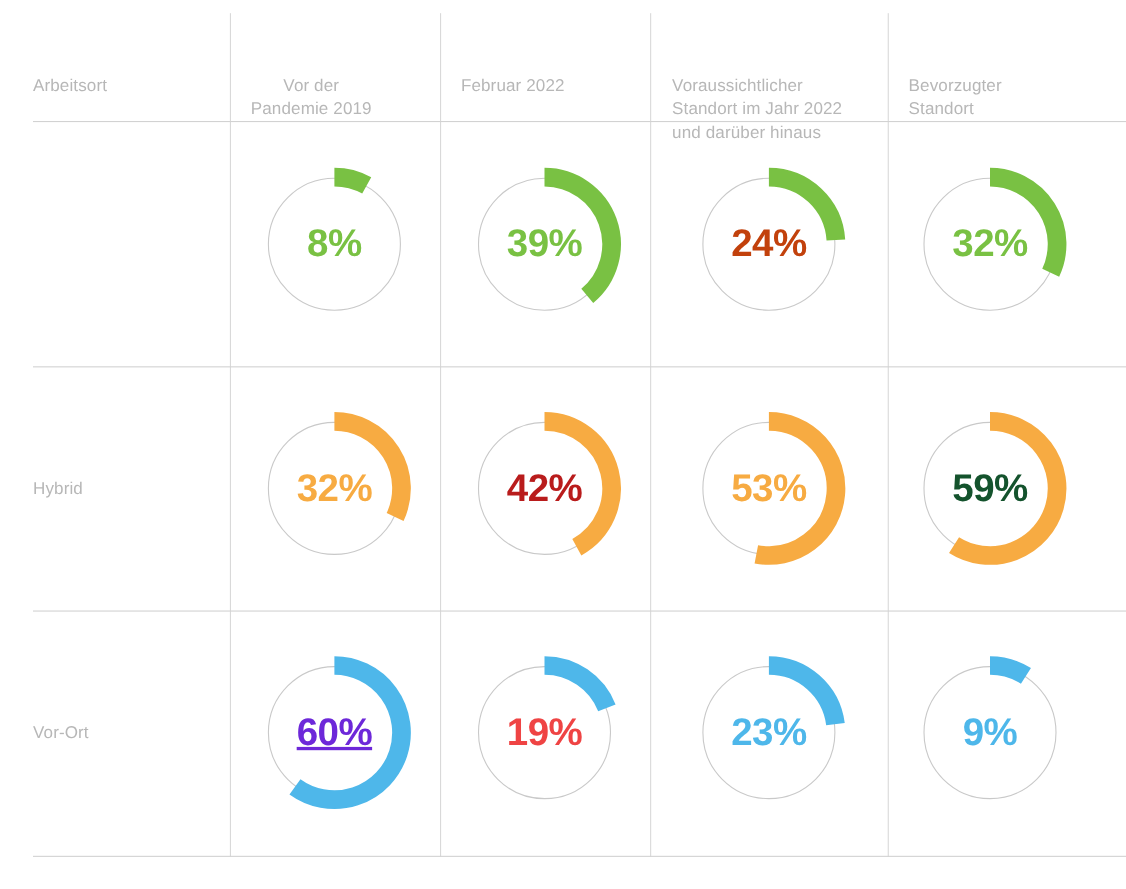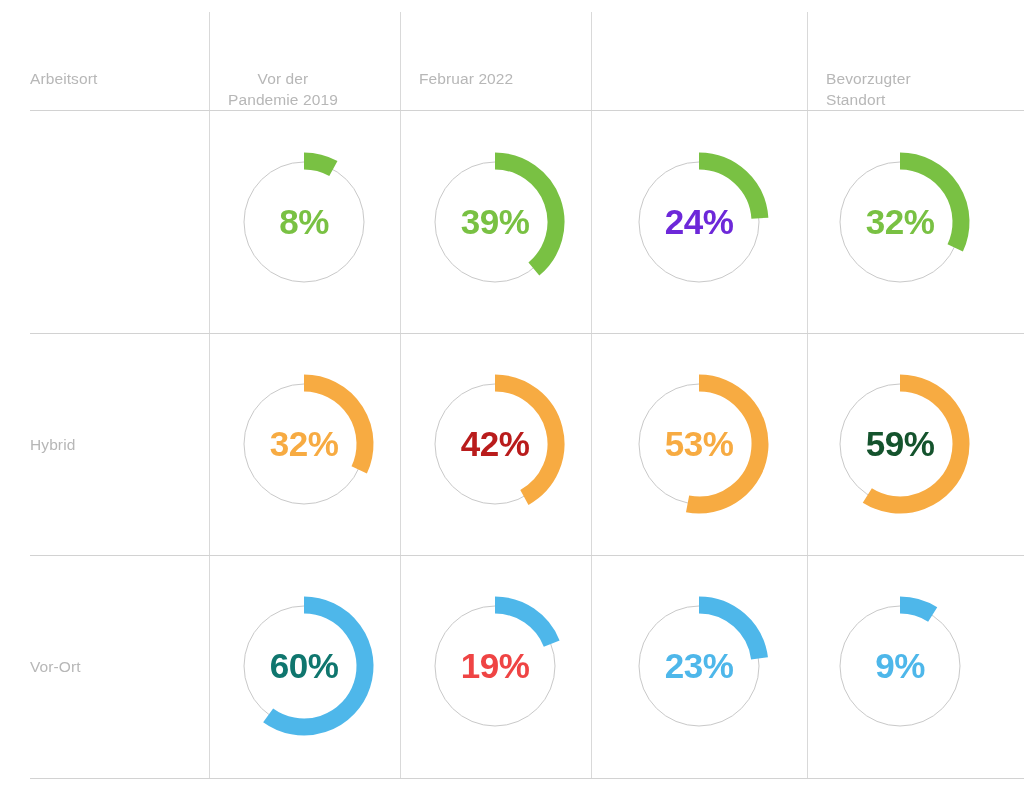--- a/index.html
+++ b/index.html
@@ -102,20 +102,23 @@
 
   <div class="hline" style="top:110px"></div>
   <div class="hline" style="top:333px"></div>
   <div class="hline" style="top:555px"></div>
   <div class="hline" style="top:778px"></div>
 
   <div class="head-cell" style="left:30px;">Arbeitsort</div>
   <div class="head-cell" style="left:228px;text-align:center;">Vor der
 Pandemie 2019</div>
   <div class="head-cell" style="left:419px;">Februar 2022</div>
+  <div class="head-cell" style="left:611px;">Voraussichtlicher
+Standort im Jahr 2022
+und darüber hinaus</div>
   <div class="head-cell" style="left:826px;">Bevorzugter
 Standort</div>
 
   <div class="row-label" style="left:30px; top:434px;">Hybrid</div>
   <div class="row-label" style="left:30px; top:656px;">Vor-Ort</div>
 
   <div id="donuts">
       <div class="cell" style="left: 224px; top: 142px;">
         <svg viewBox="0 0 160 160">
           <circle cx="80" cy="80" r="60" fill="none" stroke="#c9c9c9" stroke-width="1"></circle>
@@ -128,21 +131,21 @@
           <circle cx="80" cy="80" r="60" fill="none" stroke="#c9c9c9" stroke-width="1"></circle>
           <path d="M 80 19 A 61 61 0 0 1 118.88286337467007 127.00130780932315" fill="none" stroke="#79c143" stroke-width="17" stroke-linecap="butt"></path>
         </svg>
         <div class="pct" style="color: rgb(121, 193, 67);">39%</div>
       </div>
       <div class="cell" style="left: 619px; top: 142px;">
         <svg viewBox="0 0 160 160">
           <circle cx="80" cy="80" r="60" fill="none" stroke="#c9c9c9" stroke-width="1"></circle>
           <path d="M 80 19 A 61 61 0 0 1 140.87963043412458 76.16977830871187" fill="none" stroke="#79c143" stroke-width="17" stroke-linecap="butt"></path>
         </svg>
-        <div class="pct" style="color: #6d28d9;">24%</div>
+        <div class="pct" style="color: #c2410c;">24%</div>
       </div>
       <div class="cell" style="left: 820px; top: 142px;">
         <svg viewBox="0 0 160 160">
           <circle cx="80" cy="80" r="60" fill="none" stroke="#c9c9c9" stroke-width="1"></circle>
           <path d="M 80 19 A 61 61 0 0 1 135.19445020042718 105.97253678546943" fill="none" stroke="#79c143" stroke-width="17" stroke-linecap="butt"></path>
         </svg>
         <div class="pct" style="color: rgb(121, 193, 67);">32%</div>
       </div>
       <div class="cell" style="left: 224px; top: 364px;">
         <svg viewBox="0 0 160 160">
@@ -170,21 +173,21 @@
           <circle cx="80" cy="80" r="60" fill="none" stroke="#c9c9c9" stroke-width="1"></circle>
           <path d="M 80 19 A 61 61 0 1 1 47.31456550628124 131.50400345562295" fill="none" stroke="#f7ab42" stroke-width="17" stroke-linecap="butt"></path>
         </svg>
         <div class="pct" style="color: #14532d;">59%</div>
       </div>
       <div class="cell" style="left: 224px; top: 586px;">
         <svg viewBox="0 0 160 160">
           <circle cx="80" cy="80" r="60" fill="none" stroke="#c9c9c9" stroke-width="1"></circle>
           <path d="M 80 19 A 61 61 0 1 1 44.14509961015914 129.3500366568718" fill="none" stroke="#4eb7ea" stroke-width="17" stroke-linecap="butt"></path>
         </svg>
-        <div class="pct" style="color: #0f766e;">60%</div>
+        <div class="pct" style="color: #6d28d9; text-decoration: underline;">60%</div>
       </div>
       <div class="cell" style="left: 415px; top: 586px;">
         <svg viewBox="0 0 160 160">
           <circle cx="80" cy="80" r="60" fill="none" stroke="#c9c9c9" stroke-width="1"></circle>
           <path d="M 80 19 A 61 61 0 0 1 136.71636563918332 57.54440228623465" fill="none" stroke="#4eb7ea" stroke-width="17" stroke-linecap="butt"></path>
         </svg>
         <div class="pct" style="color: #ef4444;">19%</div>
       </div>
       <div class="cell" style="left: 619px; top: 586px;">
         <svg viewBox="0 0 160 160">

